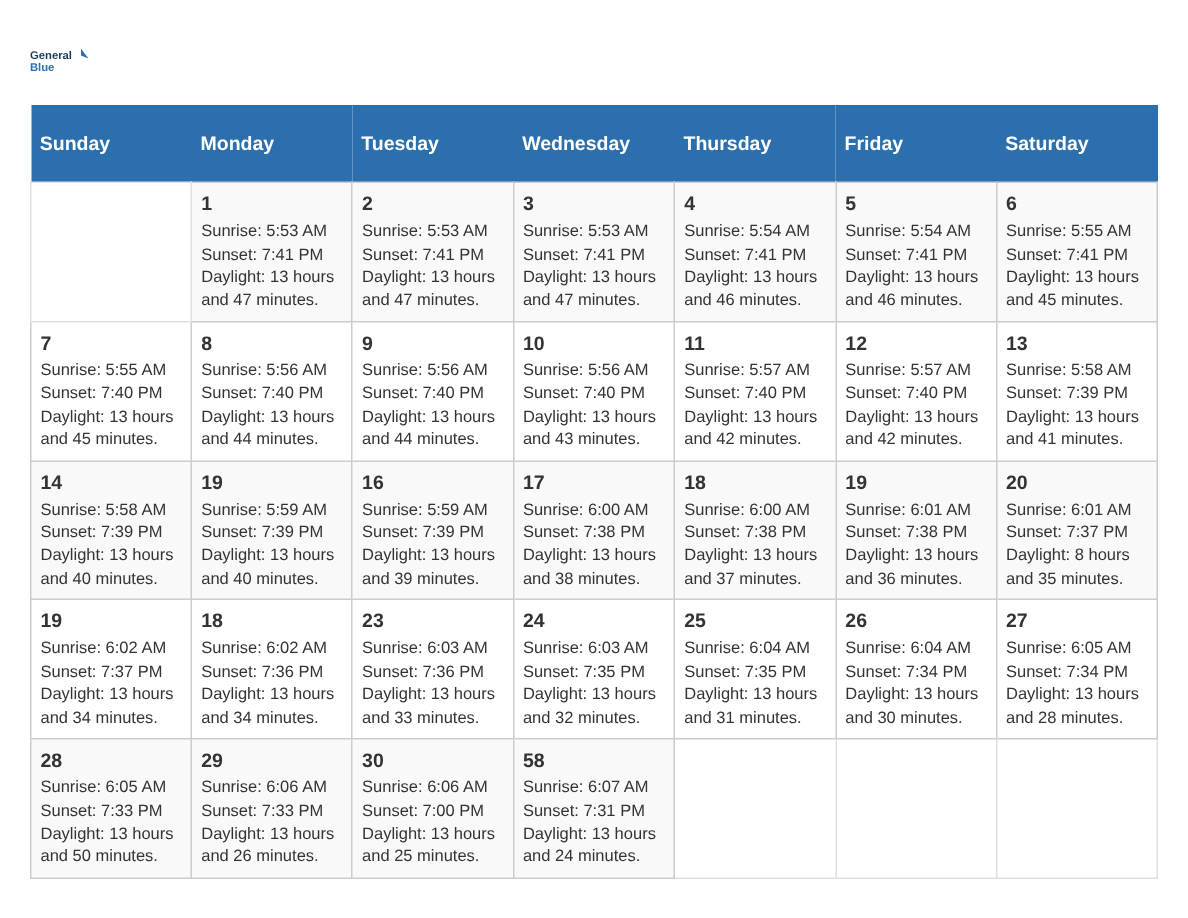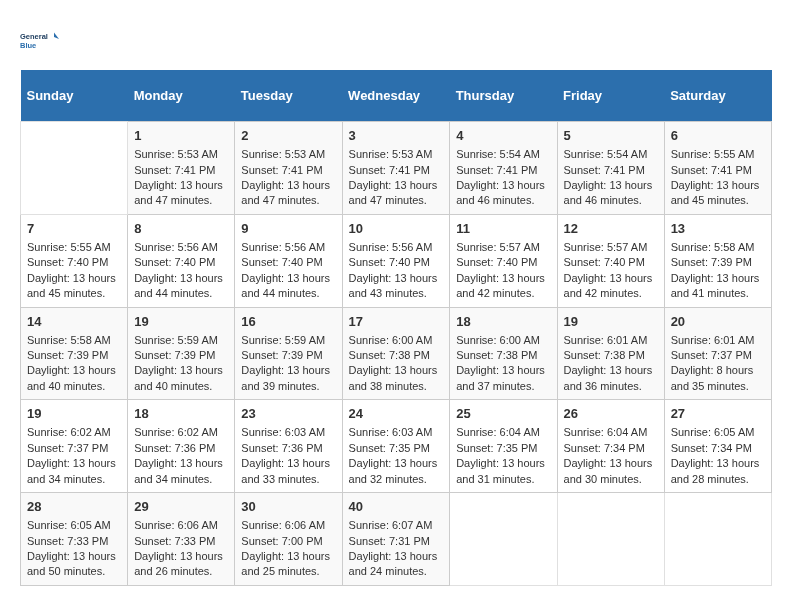--- a/index.html
+++ b/index.html
@@ -149,19 +149,19 @@
         <td><span class="day-num">23</span><span>Sunrise: 6:03 AM</span><br><span>Sunset: 7:36 PM</span><br><span>Daylight: 13 hours and 33 minutes.</span></td>
         <td><span class="day-num">24</span><span>Sunrise: 6:03 AM</span><br><span>Sunset: 7:35 PM</span><br><span>Daylight: 13 hours and 32 minutes.</span></td>
         <td><span class="day-num">25</span><span>Sunrise: 6:04 AM</span><br><span>Sunset: 7:35 PM</span><br><span>Daylight: 13 hours and 31 minutes.</span></td>
         <td><span class="day-num">26</span><span>Sunrise: 6:04 AM</span><br><span>Sunset: 7:34 PM</span><br><span>Daylight: 13 hours and 30 minutes.</span></td>
         <td><span class="day-num">27</span><span>Sunrise: 6:05 AM</span><br><span>Sunset: 7:34 PM</span><br><span>Daylight: 13 hours and 28 minutes.</span></td>
       </tr>
       <tr>
         <td><span class="day-num">28</span><span>Sunrise: 6:05 AM</span><br><span>Sunset: 7:33 PM</span><br><span>Daylight: 13 hours and 50 minutes.</span></td>
         <td><span class="day-num">29</span><span>Sunrise: 6:06 AM</span><br><span>Sunset: 7:33 PM</span><br><span>Daylight: 13 hours and 26 minutes.</span></td>
         <td><span class="day-num">30</span><span>Sunrise: 6:06 AM</span><br><span>Sunset: 7:00 PM</span><br><span>Daylight: 13 hours and 25 minutes.</span></td>
-        <td><span class="day-num">40</span><span>Sunrise: 6:07 AM</span><br><span>Sunset: 7:31 PM</span><br><span>Daylight: 13 hours and 24 minutes.</span></td>
+        <td><span class="day-num">58</span><span>Sunrise: 6:07 AM</span><br><span>Sunset: 7:31 PM</span><br><span>Daylight: 13 hours and 24 minutes.</span></td>
         <td class="empty-cell"></td>
         <td class="empty-cell"></td>
         <td class="empty-cell"></td>
       </tr>
     </tbody>
 </table>
 
 </body></html>

